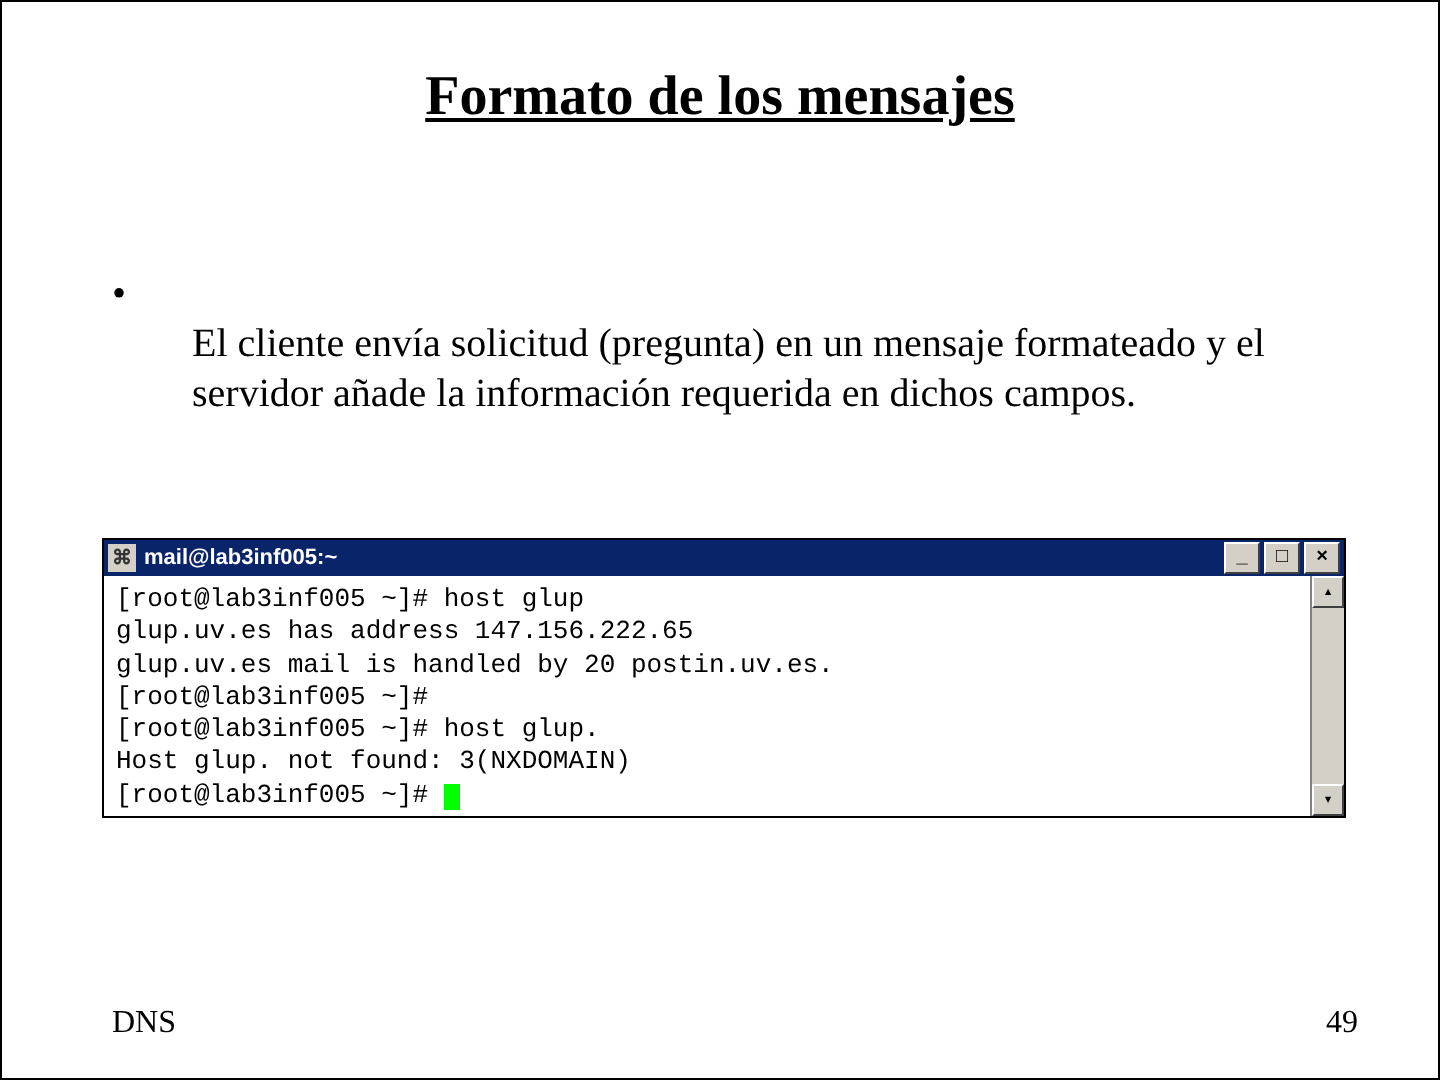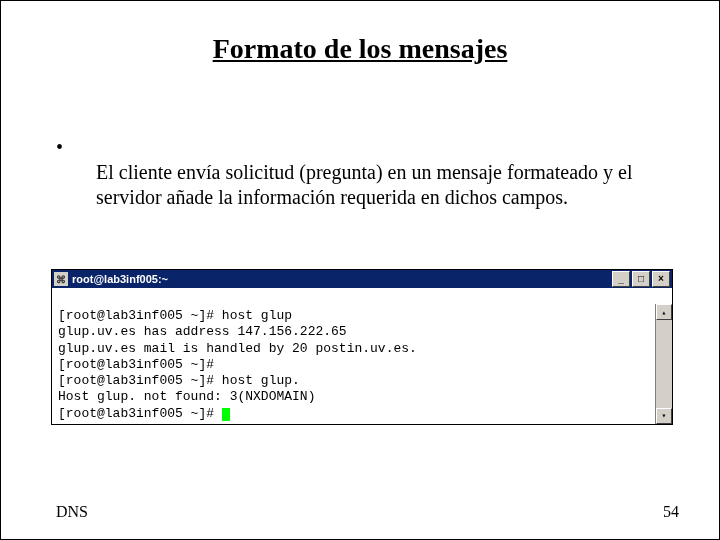--- a/index.html
+++ b/index.html
@@ -74,21 +74,20 @@
     font-size:10px;color:#000;
     font-family:Arial,sans-serif;
     line-height:1;
   }
   .term-body{
     padding:4px 6px 2px 6px;
     white-space:pre;
     line-height:1.25;
     min-height:110px;
     position:relative;
-    margin-top:16px;
   }
   .cursor{
     display:inline-block;
     width:8px;height:13px;
     background:#00ff00;
     vertical-align:text-bottom;
   }
   .scrollbar{
     position:absolute;
     right:0;top:0;bottom:0;
@@ -125,21 +124,21 @@
 <div class="title">Formato de los mensajes</div>
 
 <div class="bullet-block">
   <span class="dot">•</span>
   <span class="txt">El cliente envía solicitud (pregunta) en un mensaje formateado y el servidor añade la información requerida en dichos campos.</span>
 </div>
 
 <div class="term-window">
   <div class="term-titlebar">
     <span class="ticon">⌘</span>
-    <span class="ttl">root@lab3inf005:~</span>
+    <span class="ttl">mail@lab3inf005:~</span>
     <span class="wbtn">_</span>
     <span class="wbtn">□</span>
     <span class="wbtn">×</span>
   </div>
   <div class="term-outer">
     <div class="term-body" id="term-body">[root@lab3inf005 ~]# host glup
 glup.uv.es has address 147.156.222.65
 glup.uv.es mail is handled by 20 postin.uv.es.
 [root@lab3inf005 ~]#
 [root@lab3inf005 ~]# host glup.
@@ -147,14 +146,14 @@
 [root@lab3inf005&nbsp;~]#&nbsp;<span class="cursor"></span></div>
     <div class="scrollbar">
       <div class="sbtn up">▴</div>
       <div class="sbtn dn">▾</div>
     </div>
   </div>
 </div>
 
 <div class="footer">
   <span>DNS</span>
-  <span>54</span>
+  <span>49</span>
 </div>
 
 </body></html>

